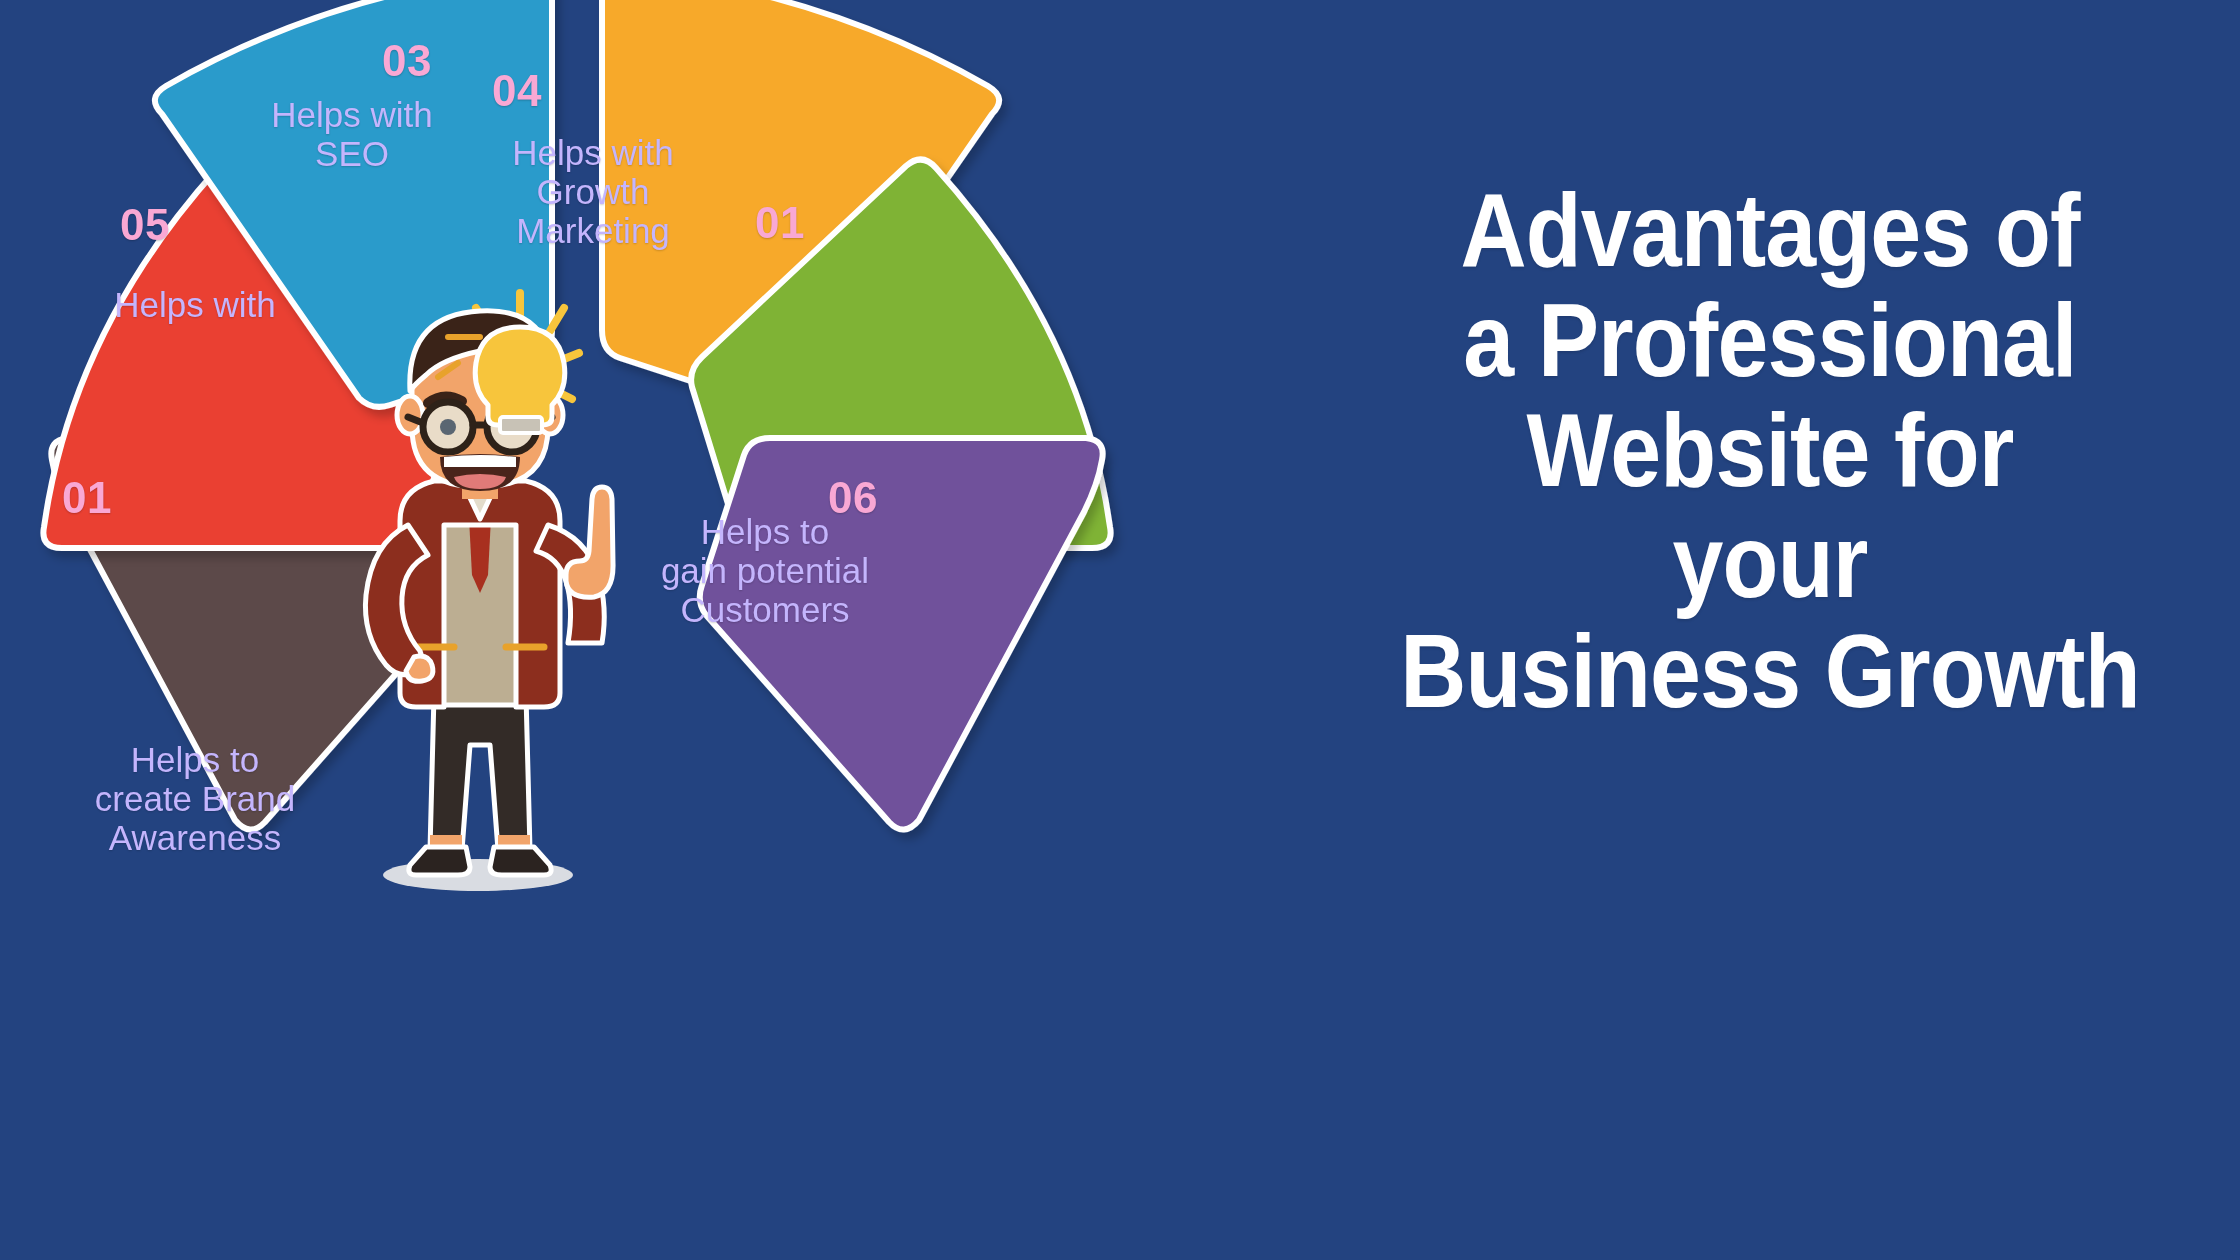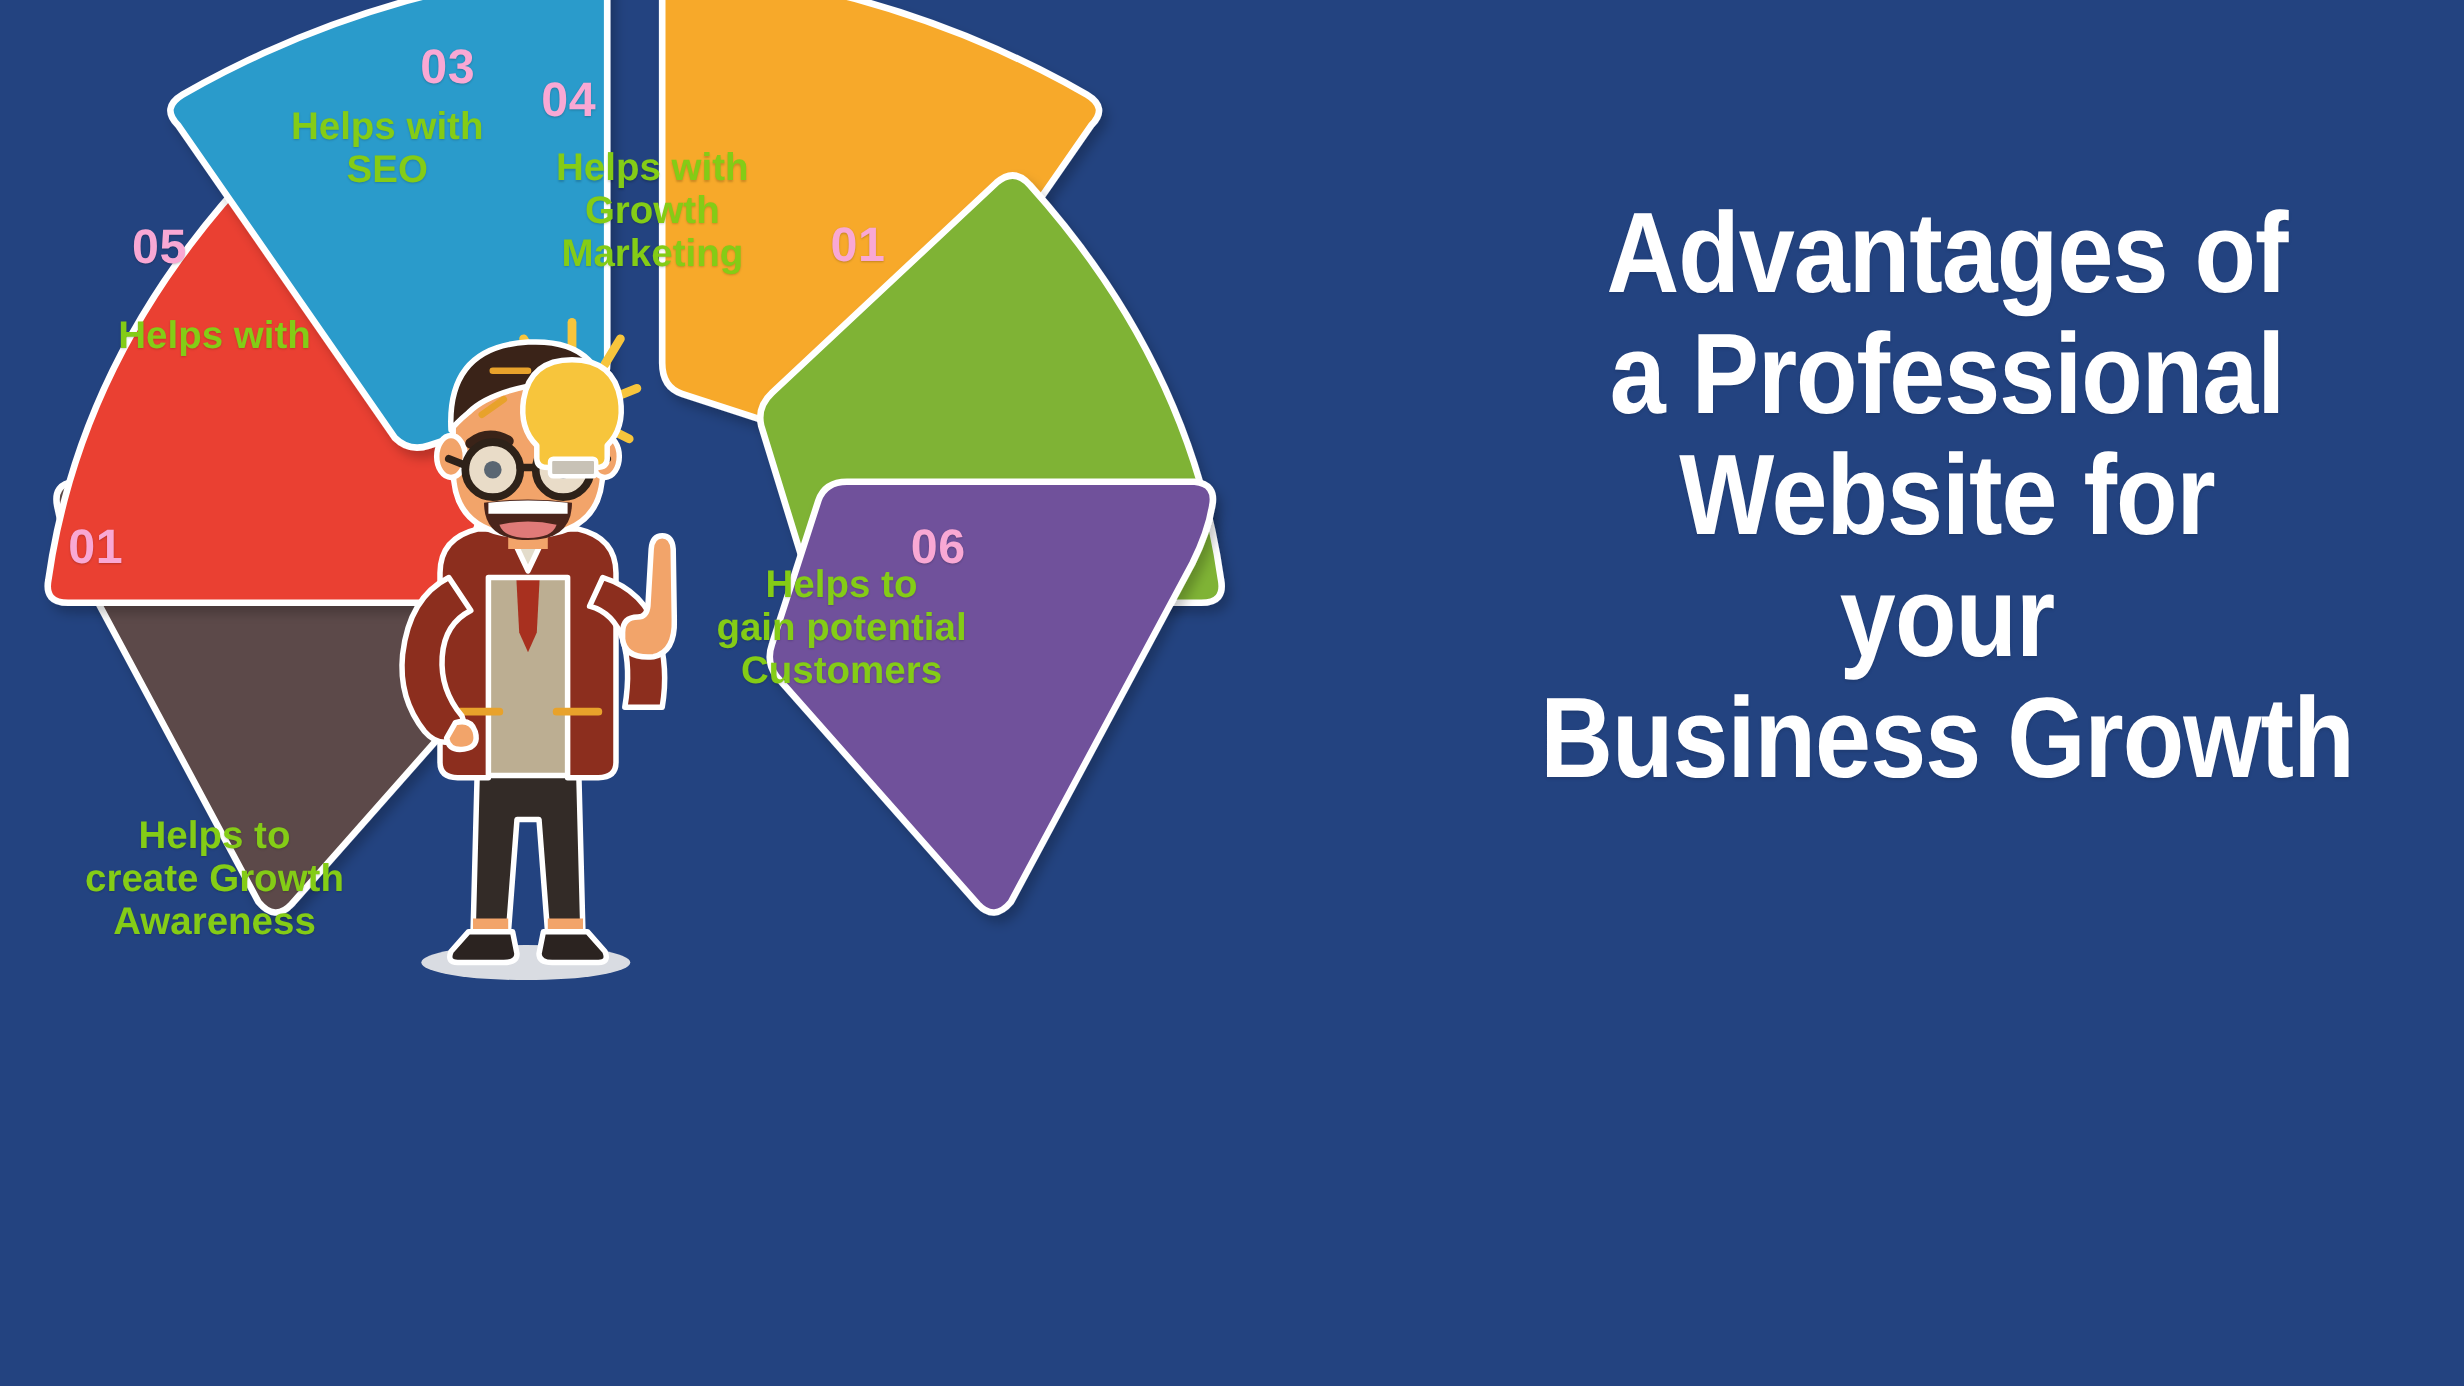--- a/index.html
+++ b/index.html
@@ -13,24 +13,24 @@
   #stage { position:absolute; left:0; top:0; width:2240px; height:1260px; }
 
   
   #fan { position:absolute; left:0; top:0; width:1340px; height:1260px; }
   #fan svg { position:absolute; left:0; top:0; }
 
   .wedge-path { stroke:#ffffff; stroke-width:6; stroke-linejoin:round; }
 
   .wedge-label {
     position:absolute;
-    color:#84cc16;
+    color:#c4b5fd;
     text-align:center;
     line-height:1.12;
-    font-weight:bold;
+    font-weight:normal;
     text-shadow:0 1px 2px rgba(0,0,0,.18);
     pointer-events:none;
   }
   .wedge-num {
     position:absolute;
     color:#f9a8d4;
     font-weight:bold;
     font-size:44px;
     letter-spacing:.5px;
     text-shadow:0 1px 2px rgba(0,0,0,.22);
@@ -115,21 +115,21 @@
 
     <div class="wedge-num" id="num-01">01</div>
     <div class="wedge-num" id="num-02">05</div>
     <div class="wedge-num" id="num-03">03</div>
     <div class="wedge-num" id="num-04">04</div>
     <div class="wedge-num" id="num-05">01</div>
     <div class="wedge-num" id="num-06">06</div>
 
     <div class="wedge-label" id="lbl-01">
       <div class="wedge-text">Helps to</div>
-      <div class="wedge-text">create Growth</div>
+      <div class="wedge-text">create Brand</div>
       <div class="wedge-text">Awareness</div>
     </div>
 
     <div class="wedge-label" id="lbl-02">
       <div class="wedge-text">Helps with</div>
     </div>
 
     <div class="wedge-label" id="lbl-03">
       <div class="wedge-text">Helps with</div>
       <div class="wedge-text">SEO</div>

